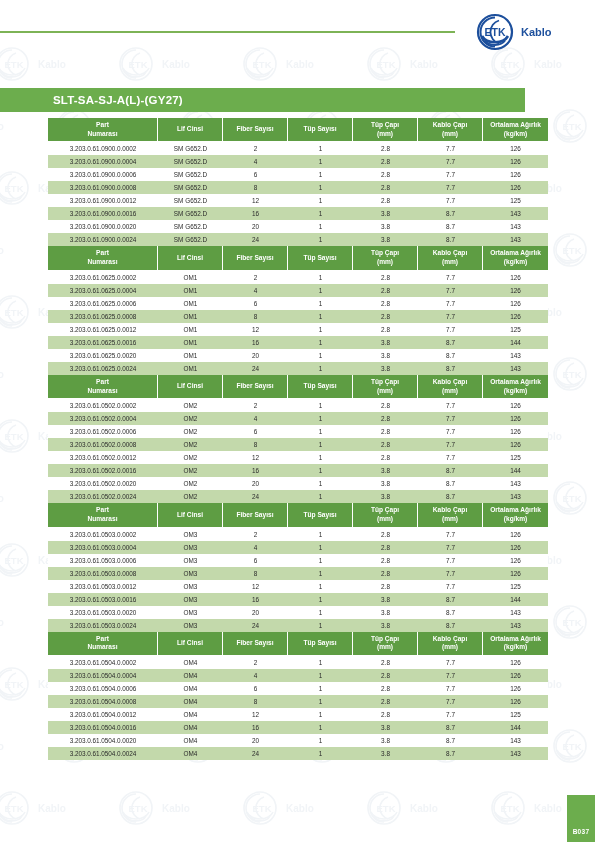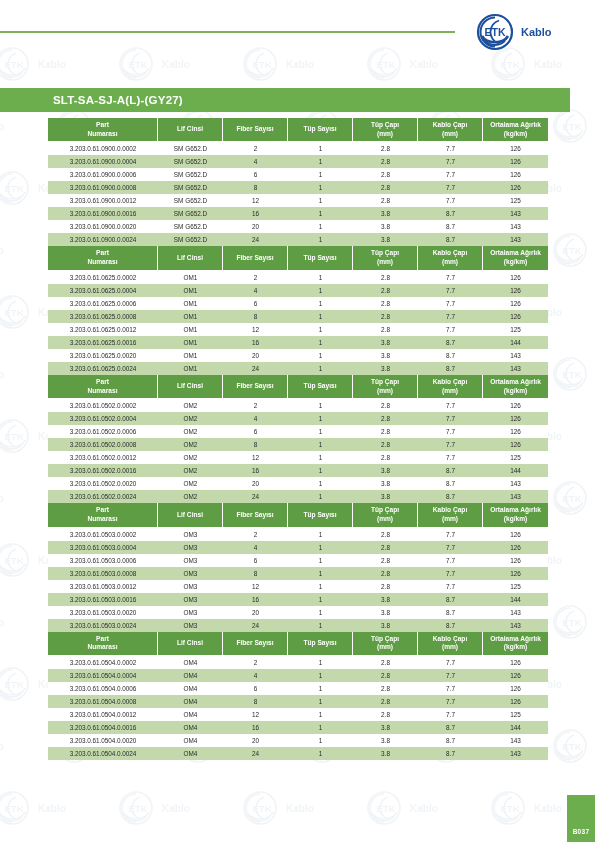--- a/index.html
+++ b/index.html
@@ -48,21 +48,21 @@
     width: 108px;
     height: 40px;
     z-index: 3;
   }
 
   
   #title-band {
     position: absolute;
     left: 0;
     top: 88px;
-    width: 570px;
+    width: 525px;
     height: 24px;
     background: #6cad4d;
     z-index: 2;
   }
   #title-band .title-text {
     position: absolute;
     left: 53px;
     top: 0;
     line-height: 24px;
     color: #ffffff;

